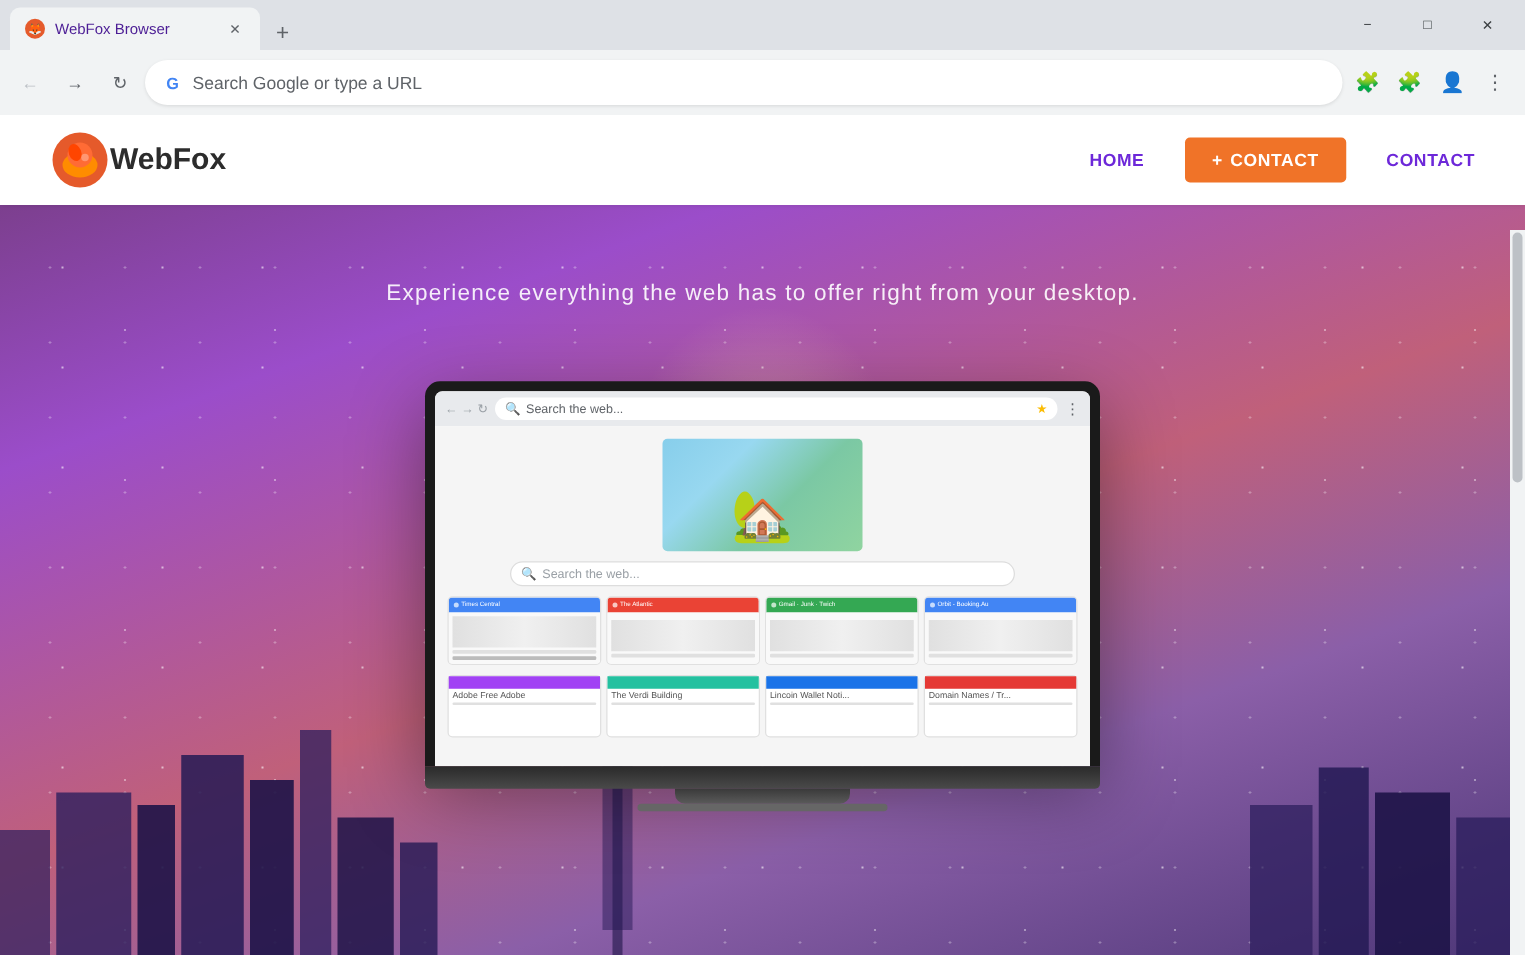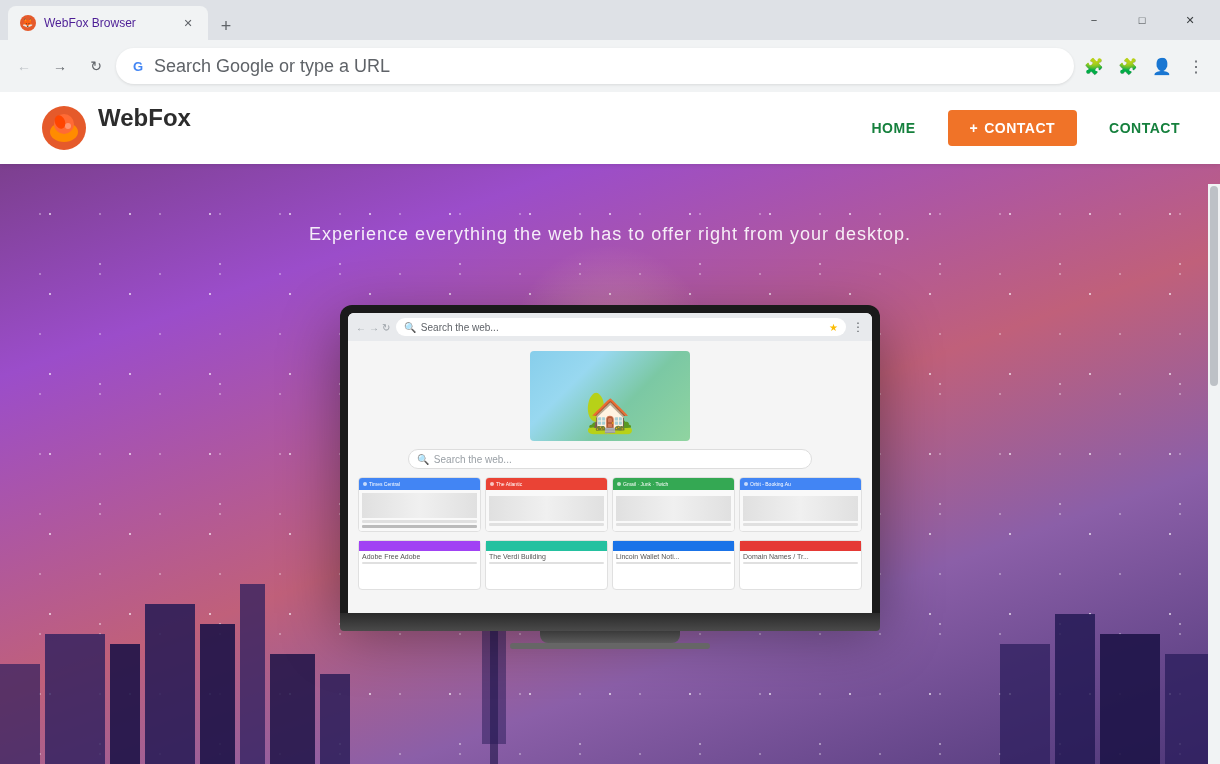--- a/index.html
+++ b/index.html
@@ -141,21 +141,21 @@
       display: flex;
       align-items: center;
       justify-content: center;
       font-weight: bold;
       font-size: 13px;
       color: #4285f4;
       flex-shrink: 0;
     }
     .address-text {
       flex: 1;
-      font-size: 18px;
+      font-size: 14px;
       color: #5f6368;
     }
     .nav-right-icons {
       display: flex;
       align-items: center;
       gap: 2px;
     }
     .nav-icon-btn {
       width: 32px;
       height: 32px;
@@ -199,42 +199,43 @@
       height: 72px;
       display: flex;
       align-items: center;
       padding: 0 40px;
       box-shadow: 0 1px 4px rgba(0,0,0,0.1);
       z-index: 10;
       position: relative;
     }
     .site-logo {
       display: flex;
-      gap: 10px;
+      align-items: center;
+      gap: 0;
       text-decoration: none;
     }
     .logo-icon {
       width: 48px;
       height: 48px;
     }
     .logo-text {
       font-size: 24px;
       font-weight: 600;
       color: #2c2c2c;
     }
     .site-nav {
       margin-left: auto;
       display: flex;
       align-items: center;
       gap: 32px;
     }
     .nav-link {
       font-size: 14px;
       font-weight: 600;
-      color: #15803d;
+      color: #6d28d9;
       text-decoration: none;
       letter-spacing: 0.5px;
       cursor: pointer;
     }
     .download-btn {
       background: #f07328;
       color: #fff;
       border: none;
       padding: 10px 22px;
       border-radius: 4px;

